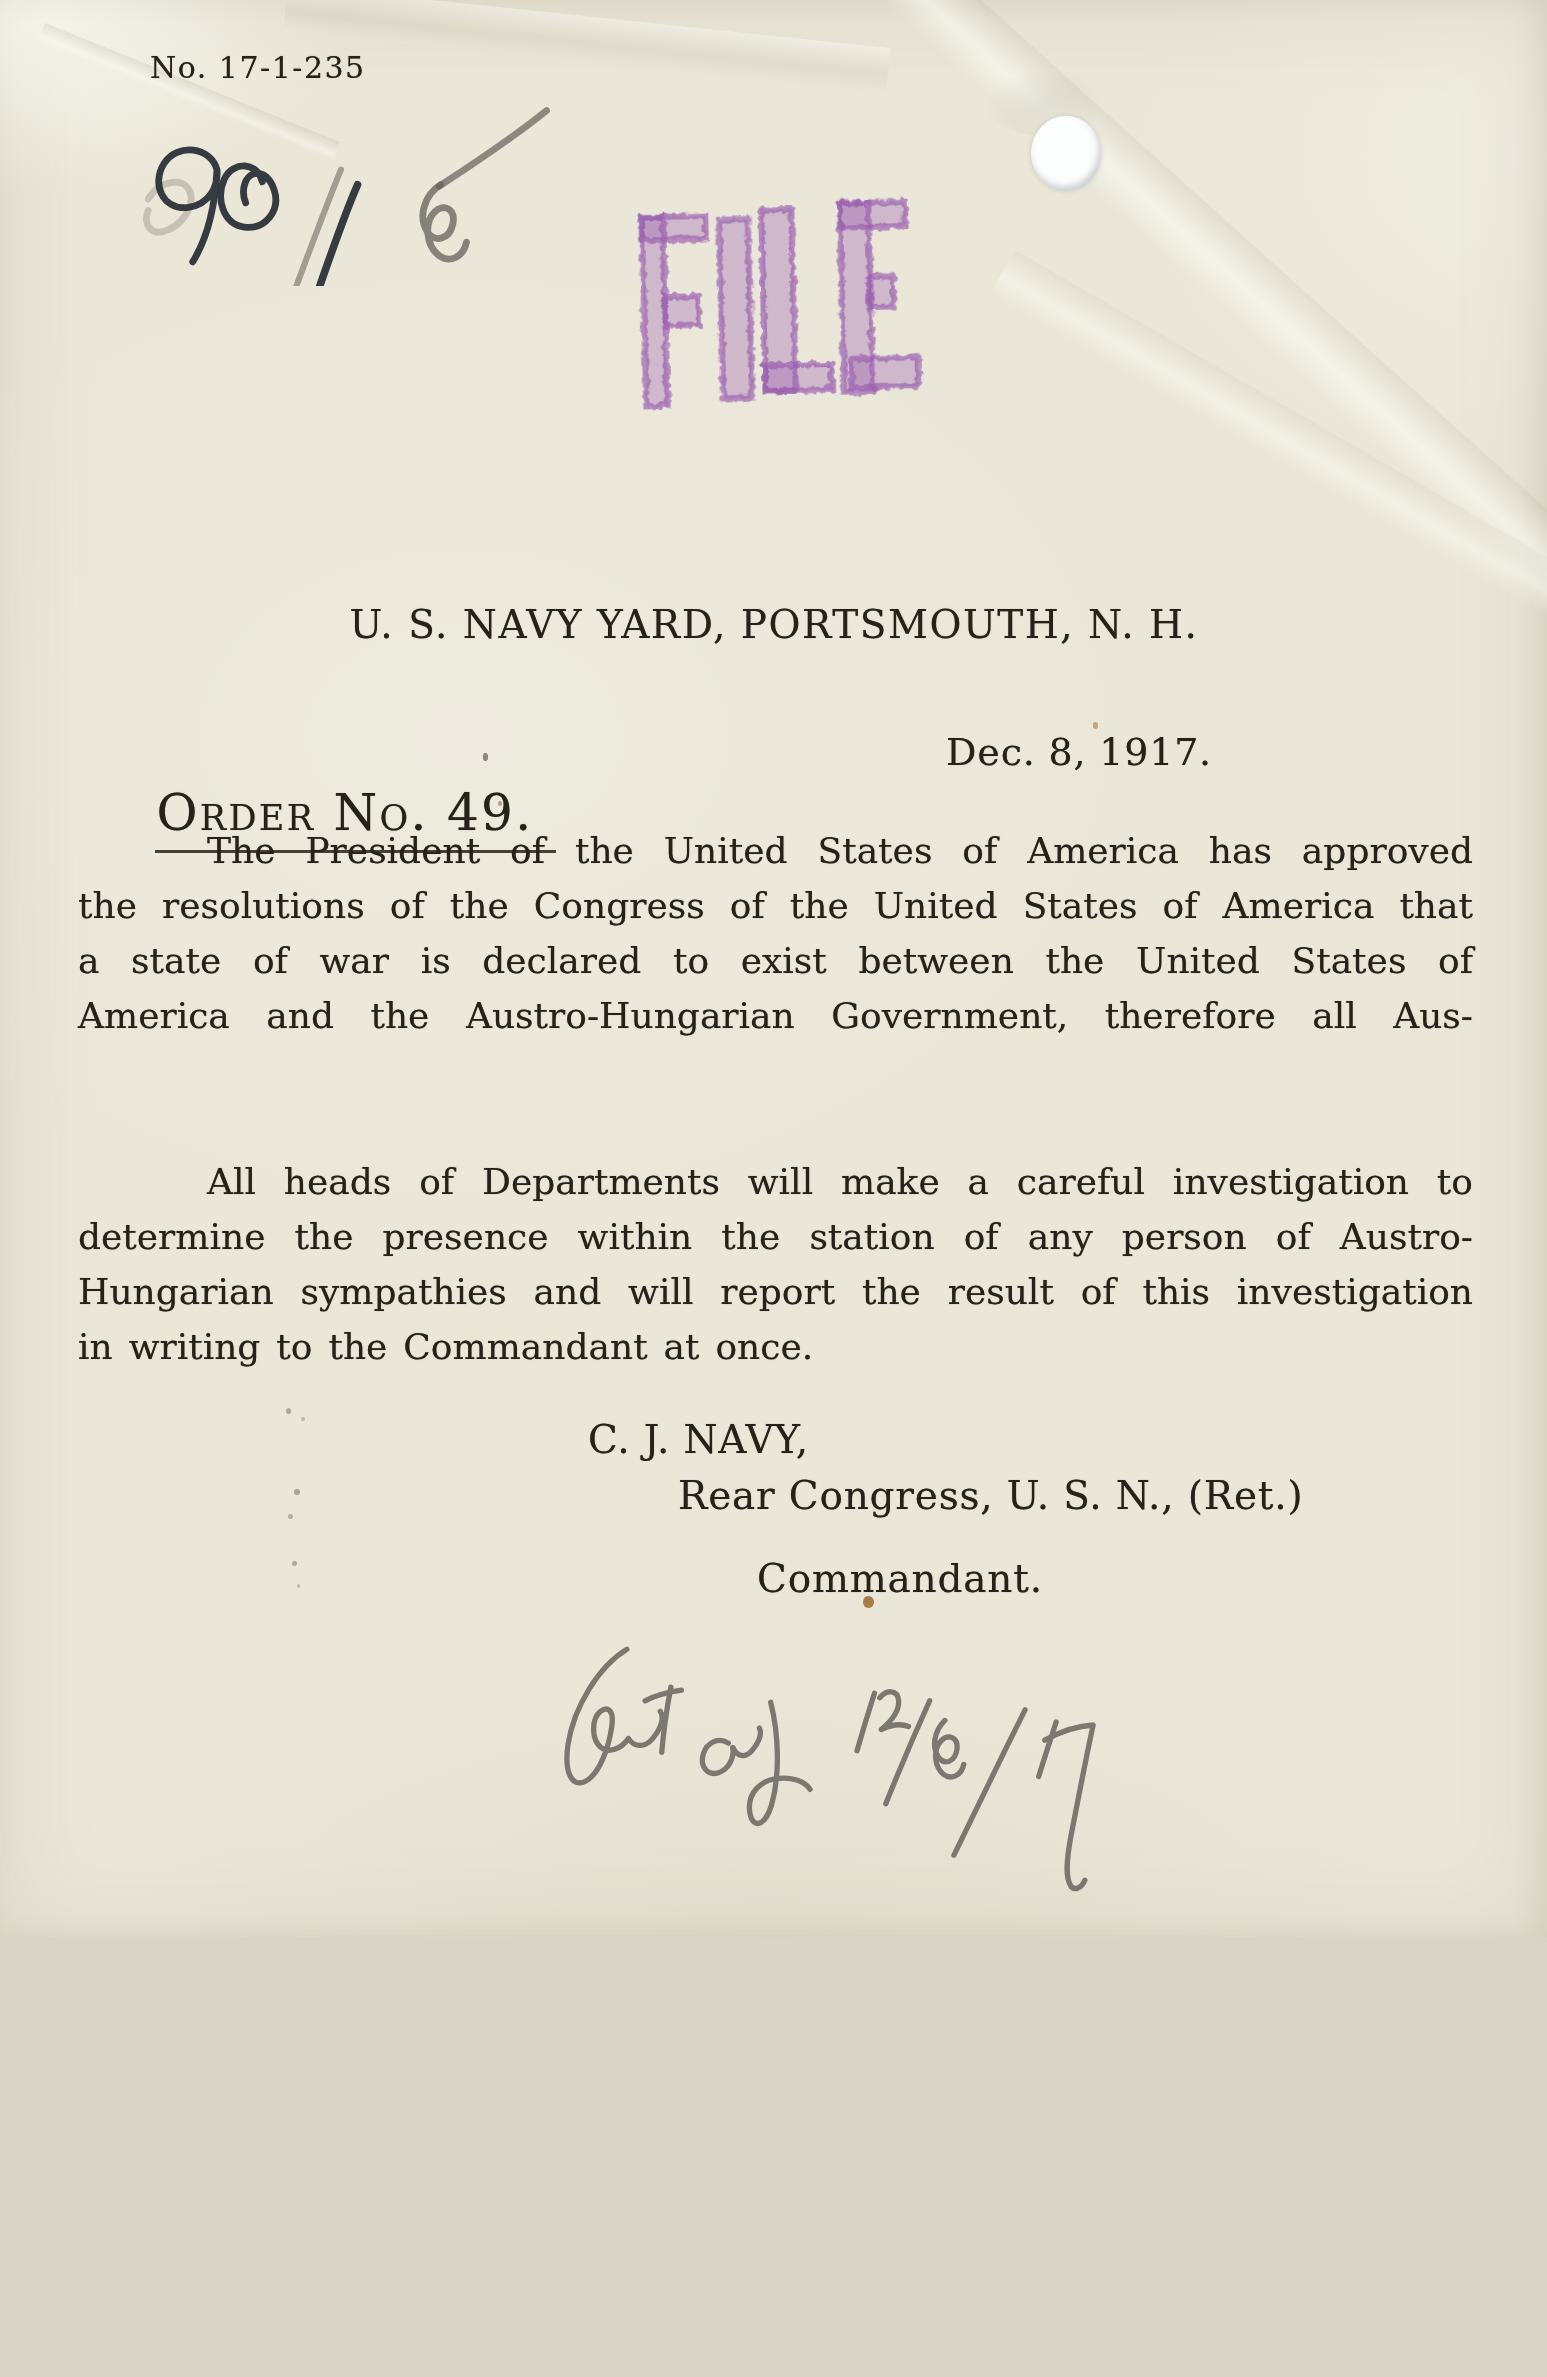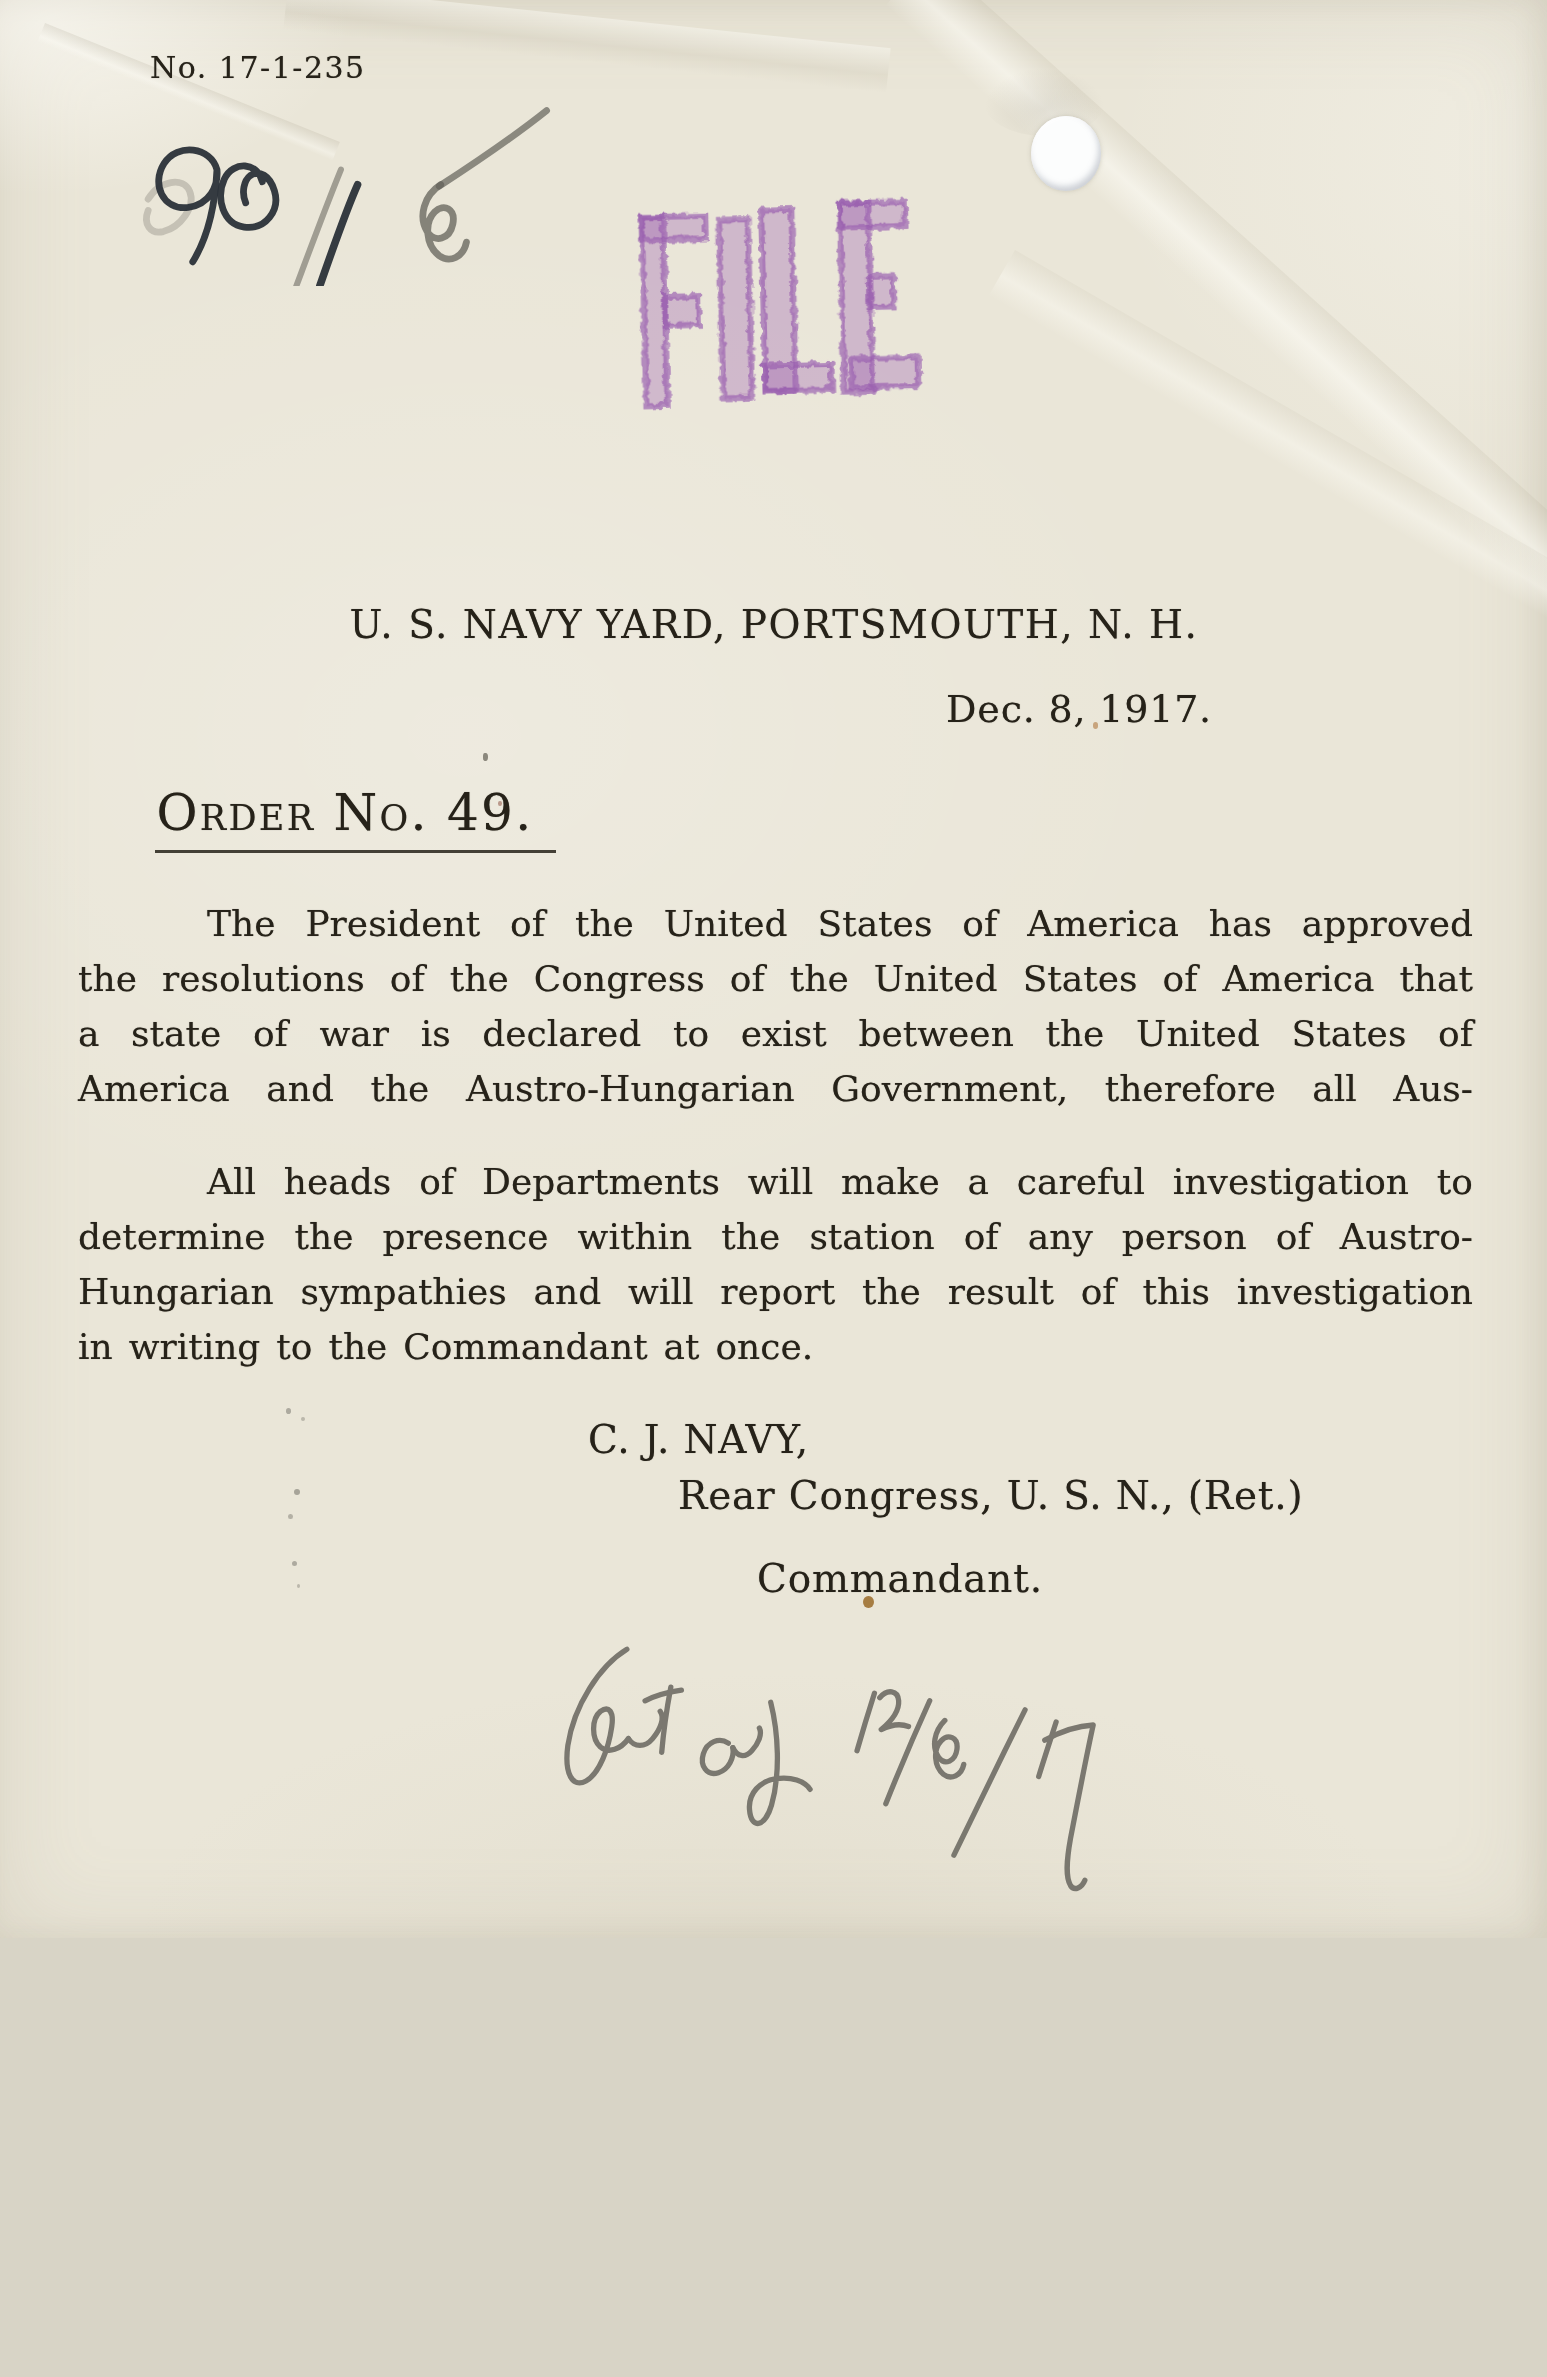--- a/index.html
+++ b/index.html
@@ -57,34 +57,34 @@
   }
   .corner-tl-line{
     left:45px;top:23px;width:318px;height:19.7px;
     transform:rotate(22deg);transform-origin:left top;
     background:linear-gradient(to bottom, rgba(160,152,132,0.18), rgba(252,251,245,0.4) 70%, rgba(252,251,245,0) 100%);
   }
   
   .typed{position:absolute;color:var(--ink);text-shadow:0 0 0.8px rgba(38,34,25,0.55);}
   .file-number{left:150px;top:50px;font-size:30px;letter-spacing:1.5px;}
   .letterhead{left:0;top:602px;width:1548px;text-align:center;font-size:39px;letter-spacing:1.5px;white-space:nowrap;}
-  .dateline{right:336px;top:687px;font-size:38px;letter-spacing:0.8px;}
+  .dateline{right:336px;top:730px;font-size:38px;letter-spacing:0.8px;}
   .order-no{left:155px;top:784px;font-size:50px;}
   .order-no .u{
     display:inline-block;
     font-variant:small-caps;
     letter-spacing:2.3px;
     padding:0 23px 7.6px 1.5px;
     border-bottom:3px solid rgba(38,34,25,0.85);
   }
   .para{position:absolute;left:78px;width:1395px;font-size:36px;line-height:55px;word-spacing:4.5px;}
   .para .tline{text-align:justify;text-align-last:justify;white-space:normal;}
   .para .tline.last{text-align-last:left;}
   .para .tline.first{padding-left:129px;}
-  .para1{top:896px;}
+  .para1{top:823px;}
   .para2{top:1154px;}
   .sig-line{position:absolute;font-size:39px;letter-spacing:0.8px;}
   .sig-name{left:588px;top:1417px;}
   .sig-rank{left:678px;top:1473px;}
   .sig-role{left:757px;top:1528px;margin-top:28px;}
   
   .hole{
     position:absolute;left:1031px;top:116px;width:70px;height:75px;
     border-radius:50%;
     background:#fcfdfd;

